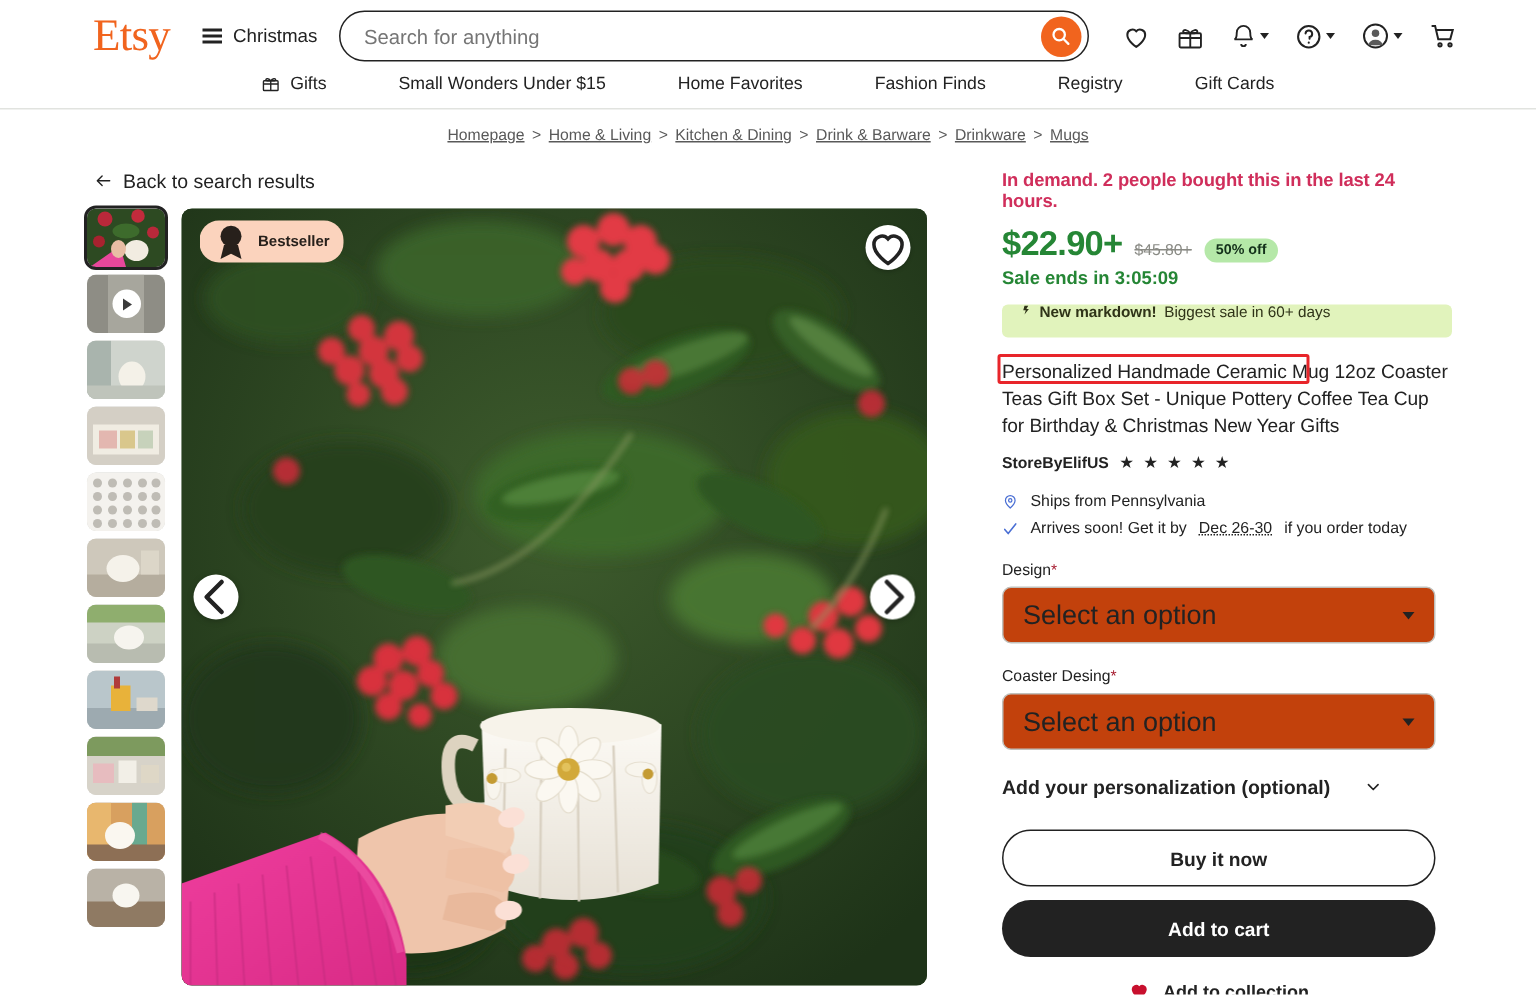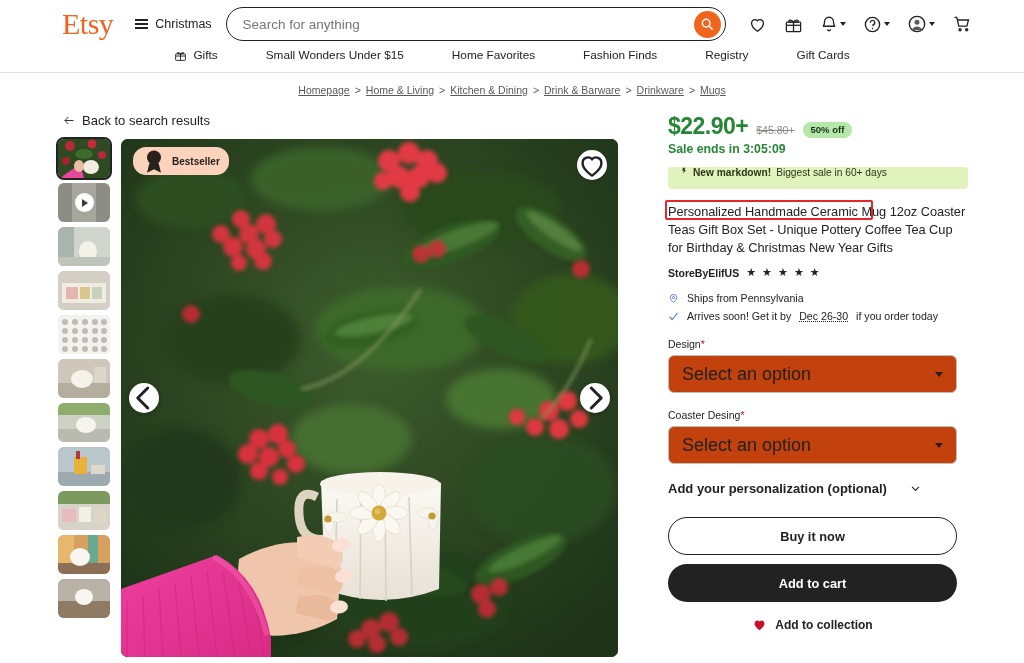--- a/index.html
+++ b/index.html
@@ -698,20 +698,21 @@
           <svg width="13" height="13" viewBox="0 0 24 24" fill="none" stroke="#222" stroke-width="2.4" stroke-linecap="round" stroke-linejoin="round">
             <polyline points="9,4 17,12 9,20"></polyline>
           </svg>
         </button>
       </div>
     </div>
   </div>
 
   <div class="right-col">
 
+    <div class="demand">In demand. 2 people bought this in the last 24 hours.</div>
 
     <div class="price-row">
       <span class="price">$22.90+</span>
       <span class="price-old">$45.80+</span>
       <span class="price-badge">50% off</span>
     </div>
     <div class="sale-ends">Sale ends in 3:05:09</div>
 
     <div class="markdown-banner">
       <svg width="10" height="10" viewBox="0 0 24 24" fill="#2f3318">

